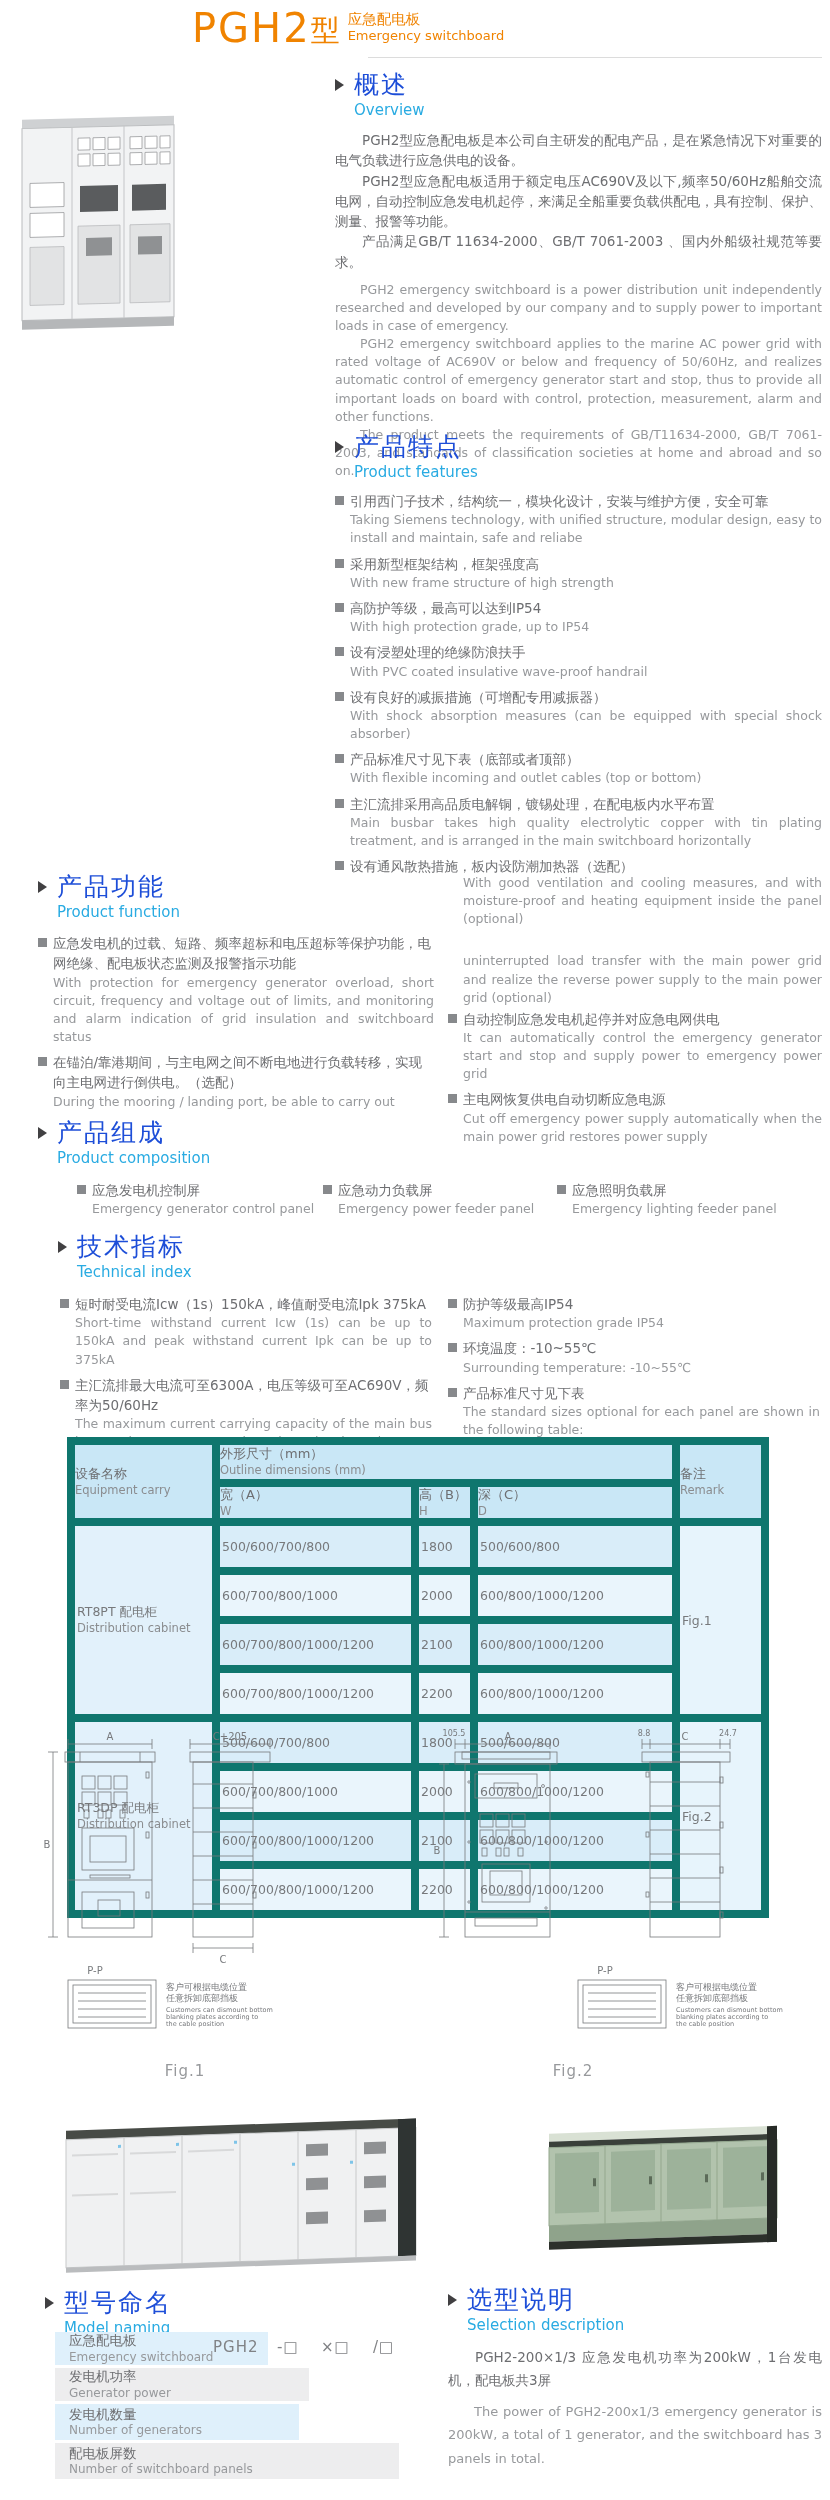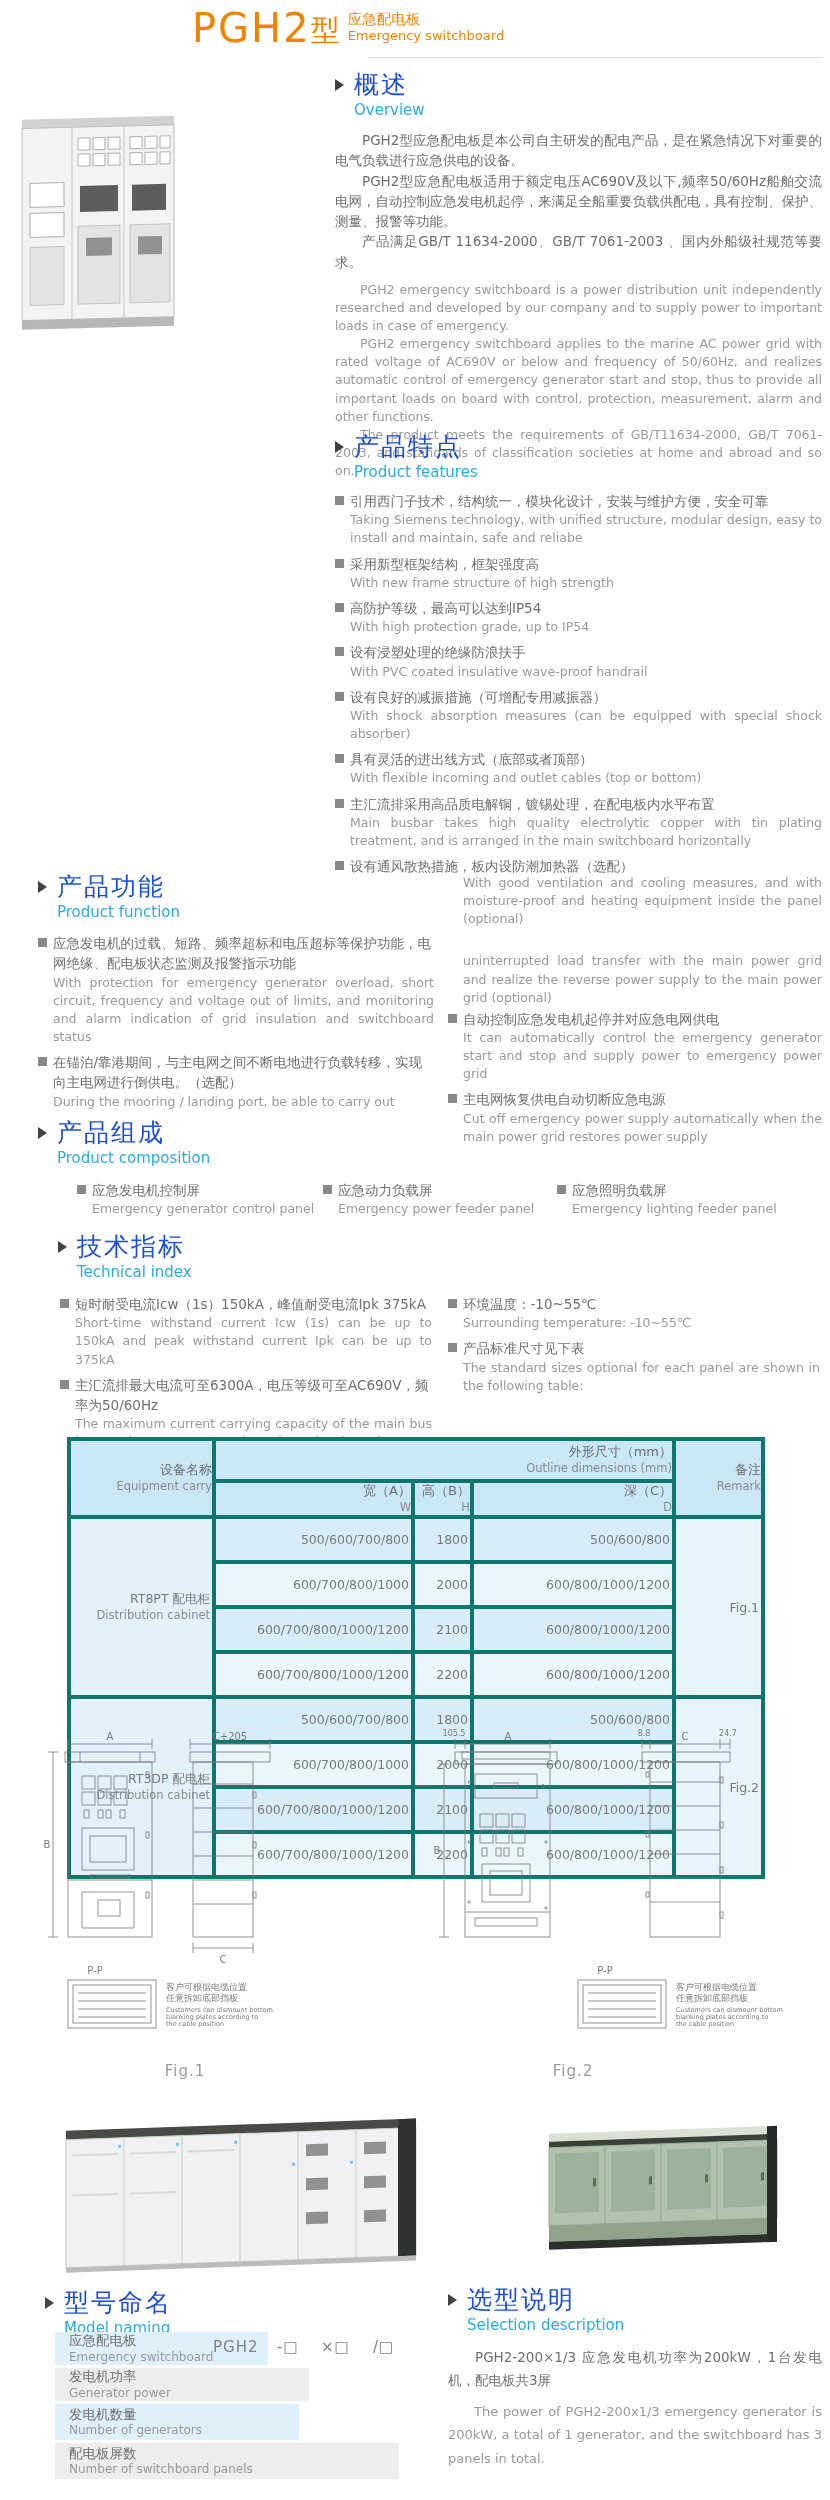--- a/index.html
+++ b/index.html
@@ -28,21 +28,21 @@
   .ent{font-size:12.5px;color:#97999c;line-height:1.45}
   .para{ text-indent:2em;text-align:justify}
   .feat{margin-bottom:6px}
   .bl{display:flex;gap:6px}
   .bullet{flex:0 0 auto;width:9px;height:9px;background:#87898c;margin-top:5px}
   .feat .ent,.fn .ent{padding-left:15px;text-align:justify}
   .indent-en{padding-left:15px;text-align:justify}
 
   
   table.sz{border-collapse:collapse;width:694px;table-layout:fixed}
-  table.sz th,table.sz td{border:4px solid #0f766e;text-align:right;vertical-align:middle;font-weight:normal}
+  table.sz th,table.sz td{border:8px solid #0f766e;text-align:left;vertical-align:middle;font-weight:normal}
   table.sz thead th{background:#c9e7f6;color:#6d6e71}
   .th-cn{font-size:13px;line-height:1.3}
   .th-en{font-size:11.5px;color:#8a8c8f;line-height:1.25}
   table.sz tbody td{font-size:12.5px;color:#77797c;height:36px;padding:13px 2px}
   td.r-odd{background:#d9edf9}
   td.r-even{background:#eaf5fc}
   td.g-name{background:#e2f1fb;font-size:12.5px;line-height:1.35}
   td.g-remark{background:#e7f4fc;font-size:12.5px}
   .gn-en{font-size:11.5px;color:#8a8c8f}
 
@@ -172,21 +172,21 @@
       <div class="feat">
         <div class="bl">
             <span class="bullet"></span>
             <span class="cnt">设有良好的减振措施（可增配专用减振器）</span>
           </div>
         <div class="ent">With shock absorption measures (can be equipped with special shock absorber)</div>
       </div>
       <div class="feat">
         <div class="bl">
             <span class="bullet"></span>
-            <span class="cnt">具有灵活的进出线方式（底部或者顶部）</span>
+            <span class="cnt">产品标准尺寸见下表（底部或者顶部）</span>
           </div>
         <div class="ent">With flexible incoming and outlet cables (top or bottom)</div>
       </div>
       <div class="feat">
         <div class="bl">
             <span class="bullet"></span>
             <span class="cnt">主汇流排采用高品质电解铜，镀锡处理，在配电板内水平布置</span>
           </div>
         <div class="ent">Main busbar takes high quality electrolytic copper with tin plating treatment, and is arranged in the main switchboard horizontally</div>
       </div>
@@ -293,20 +293,27 @@
       </div>
       <div class="feat">
         <div class="bl">
             <span class="bullet"></span>
             <span class="cnt">主汇流排最大电流可至6300A，电压等级可至AC690V，频率为50/60Hz</span>
           </div>
         <div class="ent">The maximum current carrying capacity of the main bus bar can be up to 6300A, the voltage level can be up to AC690V and the frequency is 50/60Hz</div>
       </div>
     </div>
     <div class="abs fn" style="left:390px;top:62px;width:372px">
+      <div class="feat">
+        <div class="bl">
+            <span class="bullet"></span>
+            <span class="cnt">防护等级最高IP54</span>
+          </div>
+        <div class="ent">Maximum protection grade IP54</div>
+      </div>
       <div class="feat">
         <div class="bl">
             <span class="bullet"></span>
             <span class="cnt">环境温度：-10~55℃</span>
           </div>
         <div class="ent">Surrounding temperature: -10~55℃</div>
       </div>
       <div class="feat">
         <div class="bl">
             <span class="bullet"></span>

